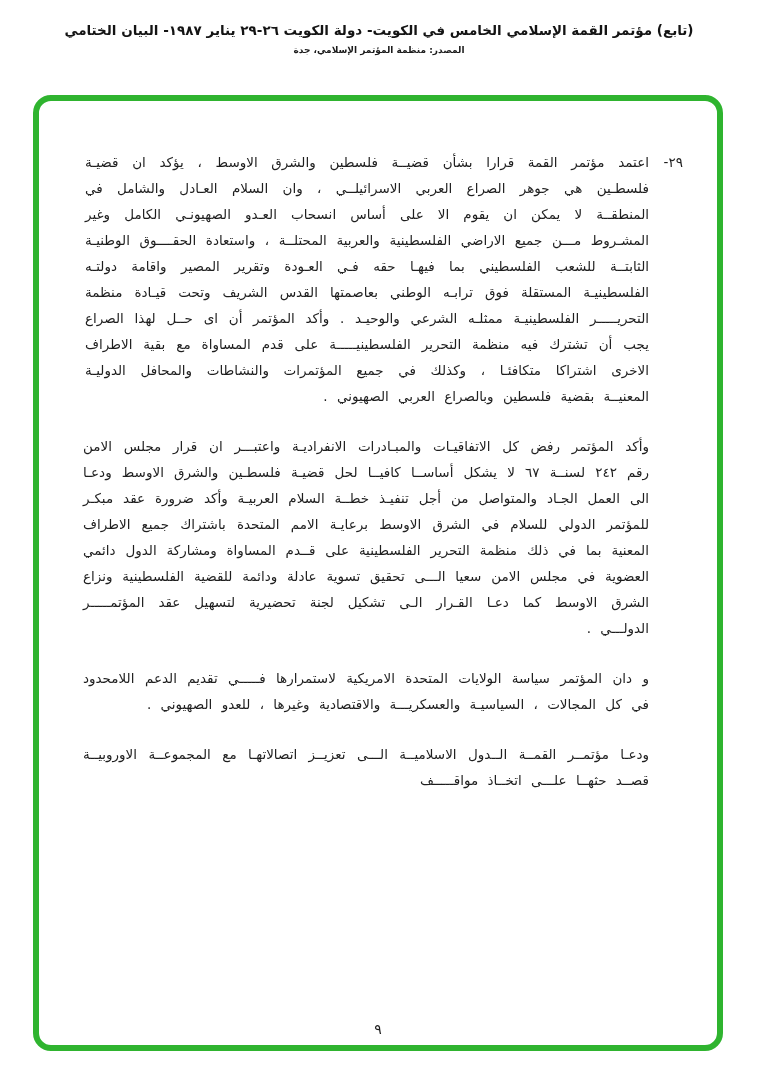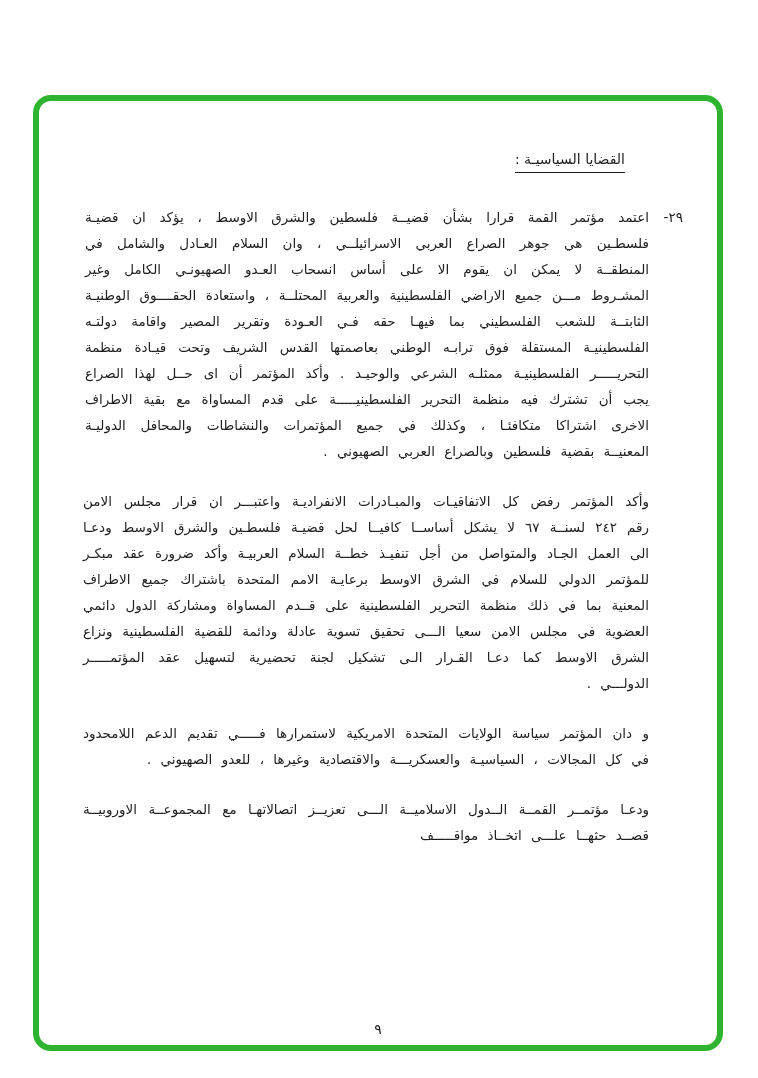--- a/index.html
+++ b/index.html
@@ -78,27 +78,28 @@
     text-align: center;
     font-size: 14px;
     color: var(--ink, #1e1e1e);
   }
 </style>
 </head>
 <body>
 
 <div class="page">
 
+  <div class="doc-header">
+    <div class="doc-title">(تابع) مؤتمر القمة الإسلامي الخامس في الكويت- دولة الكويت ٢٦-٢٩ يناير ١٩٨٧- البيان الختامي</div>
+    <div class="doc-source">المصدر: منظمة المؤتمر الإسلامي، جدة</div>
+  </div>
 
   <div class="green-box">
     <div class="content">
 
-      <div class="section-title-row">
-        <span class="section-title">القضايا السياسيـة :</span>
-      </div>
 
       <div class="para numbered">
         <span class="para-number">٢٩-</span>
         <span>اعتمد مؤتمر القمة قرارا بشأن قضيــة فلسطين والشرق الاوسط ، يؤكد ان قضيـة فلسطـين هي جوهر الصراع العربي الاسرائيلــي ، وان السلام العـادل والشامل في المنطقــة لا يمكن ان يقوم الا على أساس انسحاب العـدو الصهيونـي الكامل وغير المشـروط مـــن جميع الاراضي الفلسطينية والعربية المحتلــة ، واستعادة الحقــــوق الوطنيـة الثابتــة للشعب الفلسطيني بما فيهـا حقه فـي العـودة وتقرير المصير واقامة دولتـه الفلسطينيـة المستقلة فوق ترابـه الوطني بعاصمتها القدس الشريف وتحت قيـادة منظمة التحريـــــر الفلسطينيـة ممثلـه الشرعي والوحيـد . وأكد المؤتمر أن اى حــل لهذا الصراع يجب أن تشترك فيه منظمة التحرير الفلسطينيـــــة على قدم المساواة مع بقية الاطراف الاخرى اشتراكا متكافئـا ، وكذلك في جميع المؤتمرات والنشاطات والمحافل الدوليـة المعنيــة بقضية فلسطين وبالصراع العربي الصهيوني .</span>
       </div>
 
       <div class="para">
         <span>وأكد المؤتمر رفض كل الاتفاقيـات والمبـادرات الانفراديـة واعتبـــر ان قرار مجلس الامن رقم ٢٤٢ لسنــة ٦٧ لا يشكل أساســا كافيــا لحل قضيـة فلسطـين والشرق الاوسط ودعـا الى العمل الجـاد والمتواصل من أجل تنفيـذ خطــة السلام العربيـة وأكد ضرورة عقد مبكـر للمؤتمر الدولي للسلام في الشرق الاوسط برعايـة الامم المتحدة باشتراك جميع الاطراف المعنية بما في ذلك منظمة التحرير الفلسطينية على قــدم المساواة ومشاركة الدول دائمي العضوية في مجلس الامن سعيا الـــى تحقيق تسوية عادلة ودائمة للقضية الفلسطينية ونزاع الشرق الاوسط كما دعـا القـرار الـى تشكيل لجنة تحضيرية لتسهيل عقد المؤتمـــــر الدولـــي .</span>
       </div>
 

